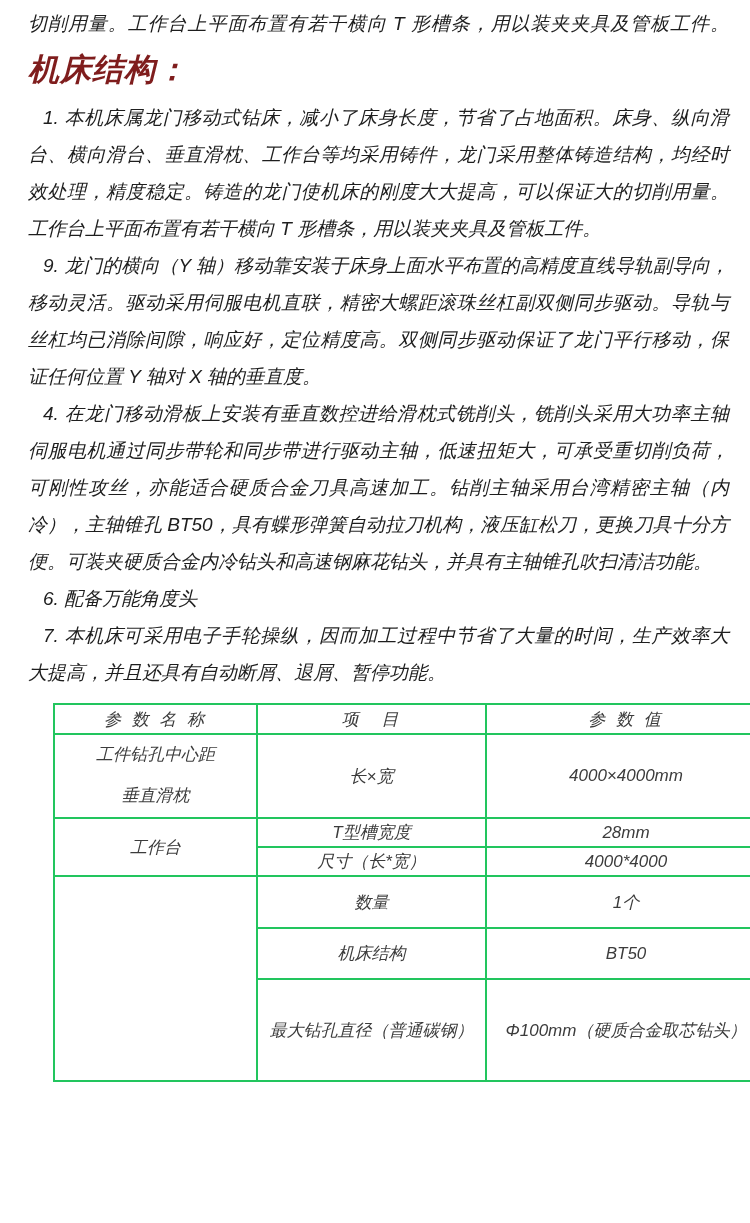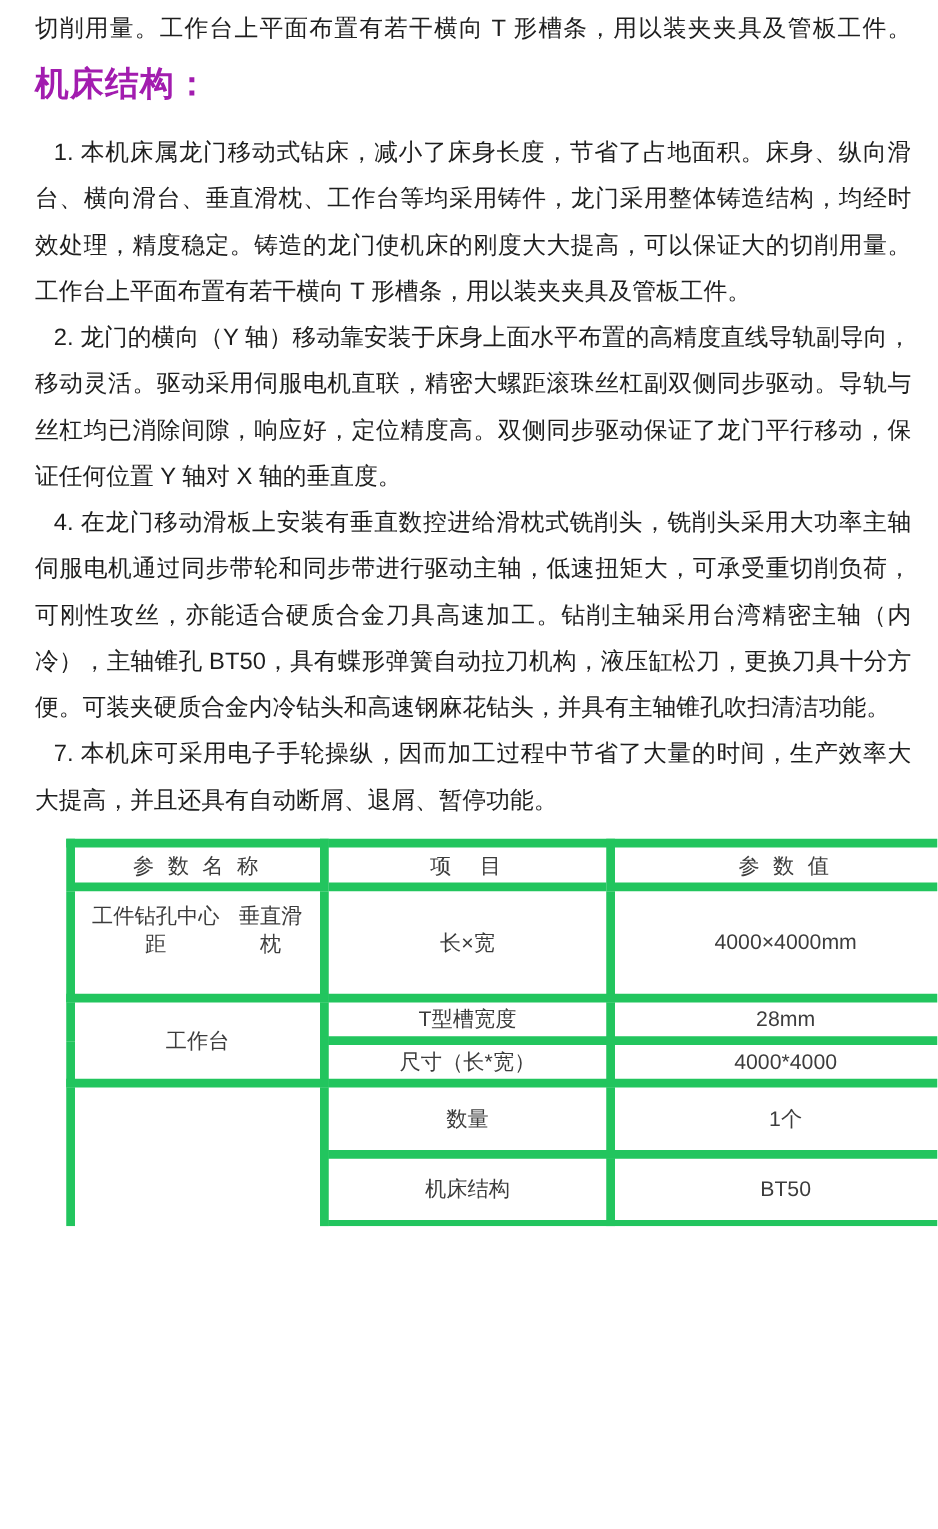--- a/index.html
+++ b/index.html
@@ -1,58 +1,60 @@
 <!DOCTYPE html>
 <html><head>
 <meta charset="utf-8">
 <style>
   html,body{margin:0;padding:0;background:#ffffff;}
   .page{
-    width:750px;height:981px;overflow:hidden;position:relative;
+    width:750px;height:1223px;overflow:hidden;position:relative;
     background:#ffffff;color:#1e1e1e;
     font-family:"Liberation Sans","DejaVu Sans",sans-serif;
+    font-style:italic;
   }
   .content{padding:5px 21px 0 28px;}
   .cont-line{font-size:19px;line-height:37px;margin:0;text-align:justify;text-align-last:justify;}
-  .heading{font-size:27px;font-weight:700;color:#a21caf;margin:7px 0 19px 0;letter-spacing:1px;}
+  .heading{font-size:31px;font-weight:700;color:#7f1d1d;margin:7px 0 8px 0;letter-spacing:1px;}
   .para{font-size:19px;line-height:37px;margin:0;text-align:justify;text-indent:15px;}
   
   .spec-table{
     margin:12px 0 0 25px;width:712px;table-layout:fixed;
     border-collapse:collapse;color:#3c3c3c;font-size:17px;
     border:2px solid #333333;
   }
   .spec-table col.c1{width:203px;}
   .spec-table col.c2{width:229px;}
   .spec-table col.c3{width:280px;}
   .spec-table th,.spec-table td{
-    border:7px solid #22c55e;text-align:center;vertical-align:middle;
+    border:2px solid #22c55e;text-align:center;vertical-align:middle;
     padding:2px 6px;font-weight:400;margin-top:32px;
   }
   .spec-table thead th{height:24px;letter-spacing:3px;border-bottom-width:2px;}
   .r1 td{height:78px;}
   .r2 td{height:23px;}
   .r3 td{height:23px;}
   .r4 td{height:46px;}
   .r5 td{height:45px;}
   .r6 td{height:96px;}
   .thick-top{border-top-width:2px !important;}
-  .g0wrap{display:flex;flex-direction:row;justify-content:space-between;height:64px;padding:4px 0 6px 0;}
+  .g0wrap{display:flex;flex-direction:column;justify-content:space-between;height:64px;padding:4px 0 6px 0;}
   .cell-top{vertical-align:top;padding-top:12px;}
 </style>
 </head>
 <body>
 
 <div class="page">
   <div class="content">
     <p class="cont-line">切削用量。工作台上平面布置有若干横向 T 形槽条，用以装夹夹具及管板工件。</p>
     <div class="heading">机床结构：</div>
     <p class="para">1. 本机床属龙门移动式钻床，减小了床身长度，节省了占地面积。床身、纵向滑台、横向滑台、垂直滑枕、工作台等均采用铸件，龙门采用整体铸造结构，均经时效处理，精度稳定。铸造的龙门使机床的刚度大大提高，可以保证大的切削用量。工作台上平面布置有若干横向 T 形槽条，用以装夹夹具及管板工件。</p>
-    <p class="para">2. 龙门的横向（Y 轴）移动靠安装于床身上面水平布置的高精度直线导轨副导向，移动灵活。驱动采用伺服电机直联，精密大螺距滚珠丝杠副双侧同步驱动。导轨与丝杠均已消除间隙，响应好，定位精度高。双侧同步驱动保证了龙门平行移动，保证任何位置 Y 轴对 X 轴的垂直度。</p>
+    <p class="para">9. 龙门的横向（Y 轴）移动靠安装于床身上面水平布置的高精度直线导轨副导向，移动灵活。驱动采用伺服电机直联，精密大螺距滚珠丝杠副双侧同步驱动。导轨与丝杠均已消除间隙，响应好，定位精度高。双侧同步驱动保证了龙门平行移动，保证任何位置 Y 轴对 X 轴的垂直度。</p>
     <p class="para">4. 在龙门移动滑板上安装有垂直数控进给滑枕式铣削头，铣削头采用大功率主轴伺服电机通过同步带轮和同步带进行驱动主轴，低速扭矩大，可承受重切削负荷，可刚性攻丝，亦能适合硬质合金刀具高速加工。钻削主轴采用台湾精密主轴（内冷），主轴锥孔 BT50，具有蝶形弹簧自动拉刀机构，液压缸松刀，更换刀具十分方便。可装夹硬质合金内冷钻头和高速钢麻花钻头，并具有主轴锥孔吹扫清洁功能。</p>
+    <p class="para">6. 配备万能角度头</p>
     <p class="para">7. 本机床可采用电子手轮操纵，因而加工过程中节省了大量的时间，生产效率大大提高，并且还具有自动断屑、退屑、暂停功能。</p>
 
     <table class="spec-table">
       <colgroup>
           <col class="c1">
           <col class="c2">
           <col class="c3">
         </colgroup>
       <thead>
         <tr>

